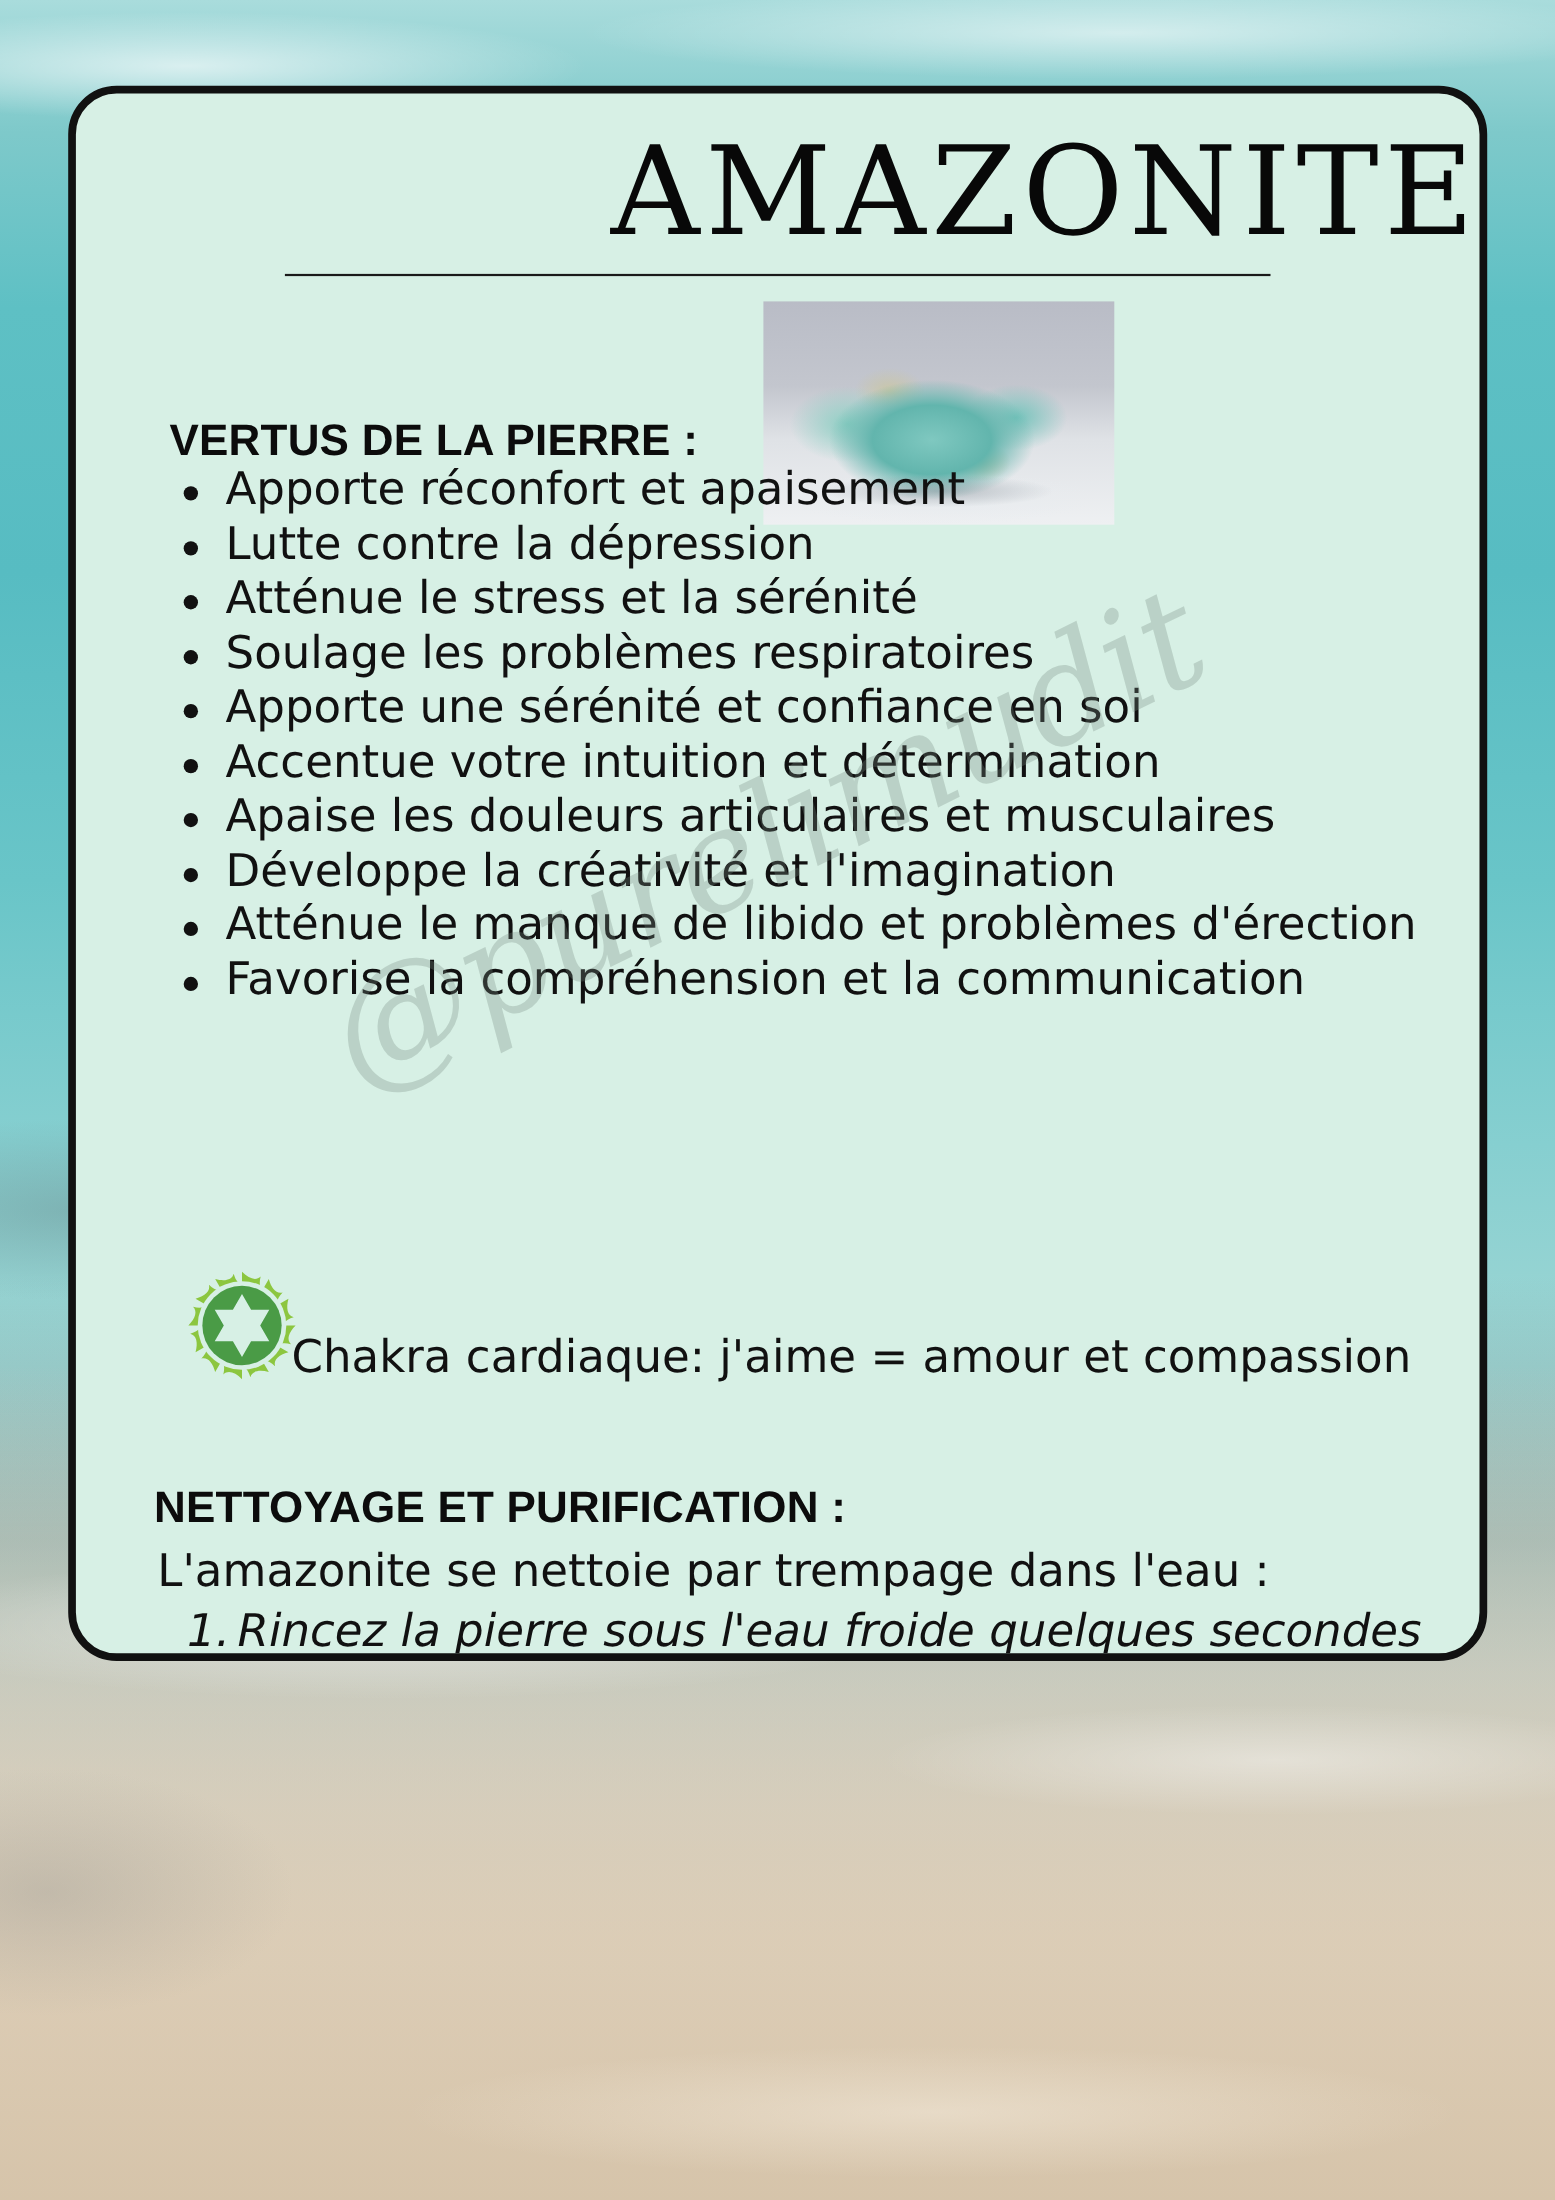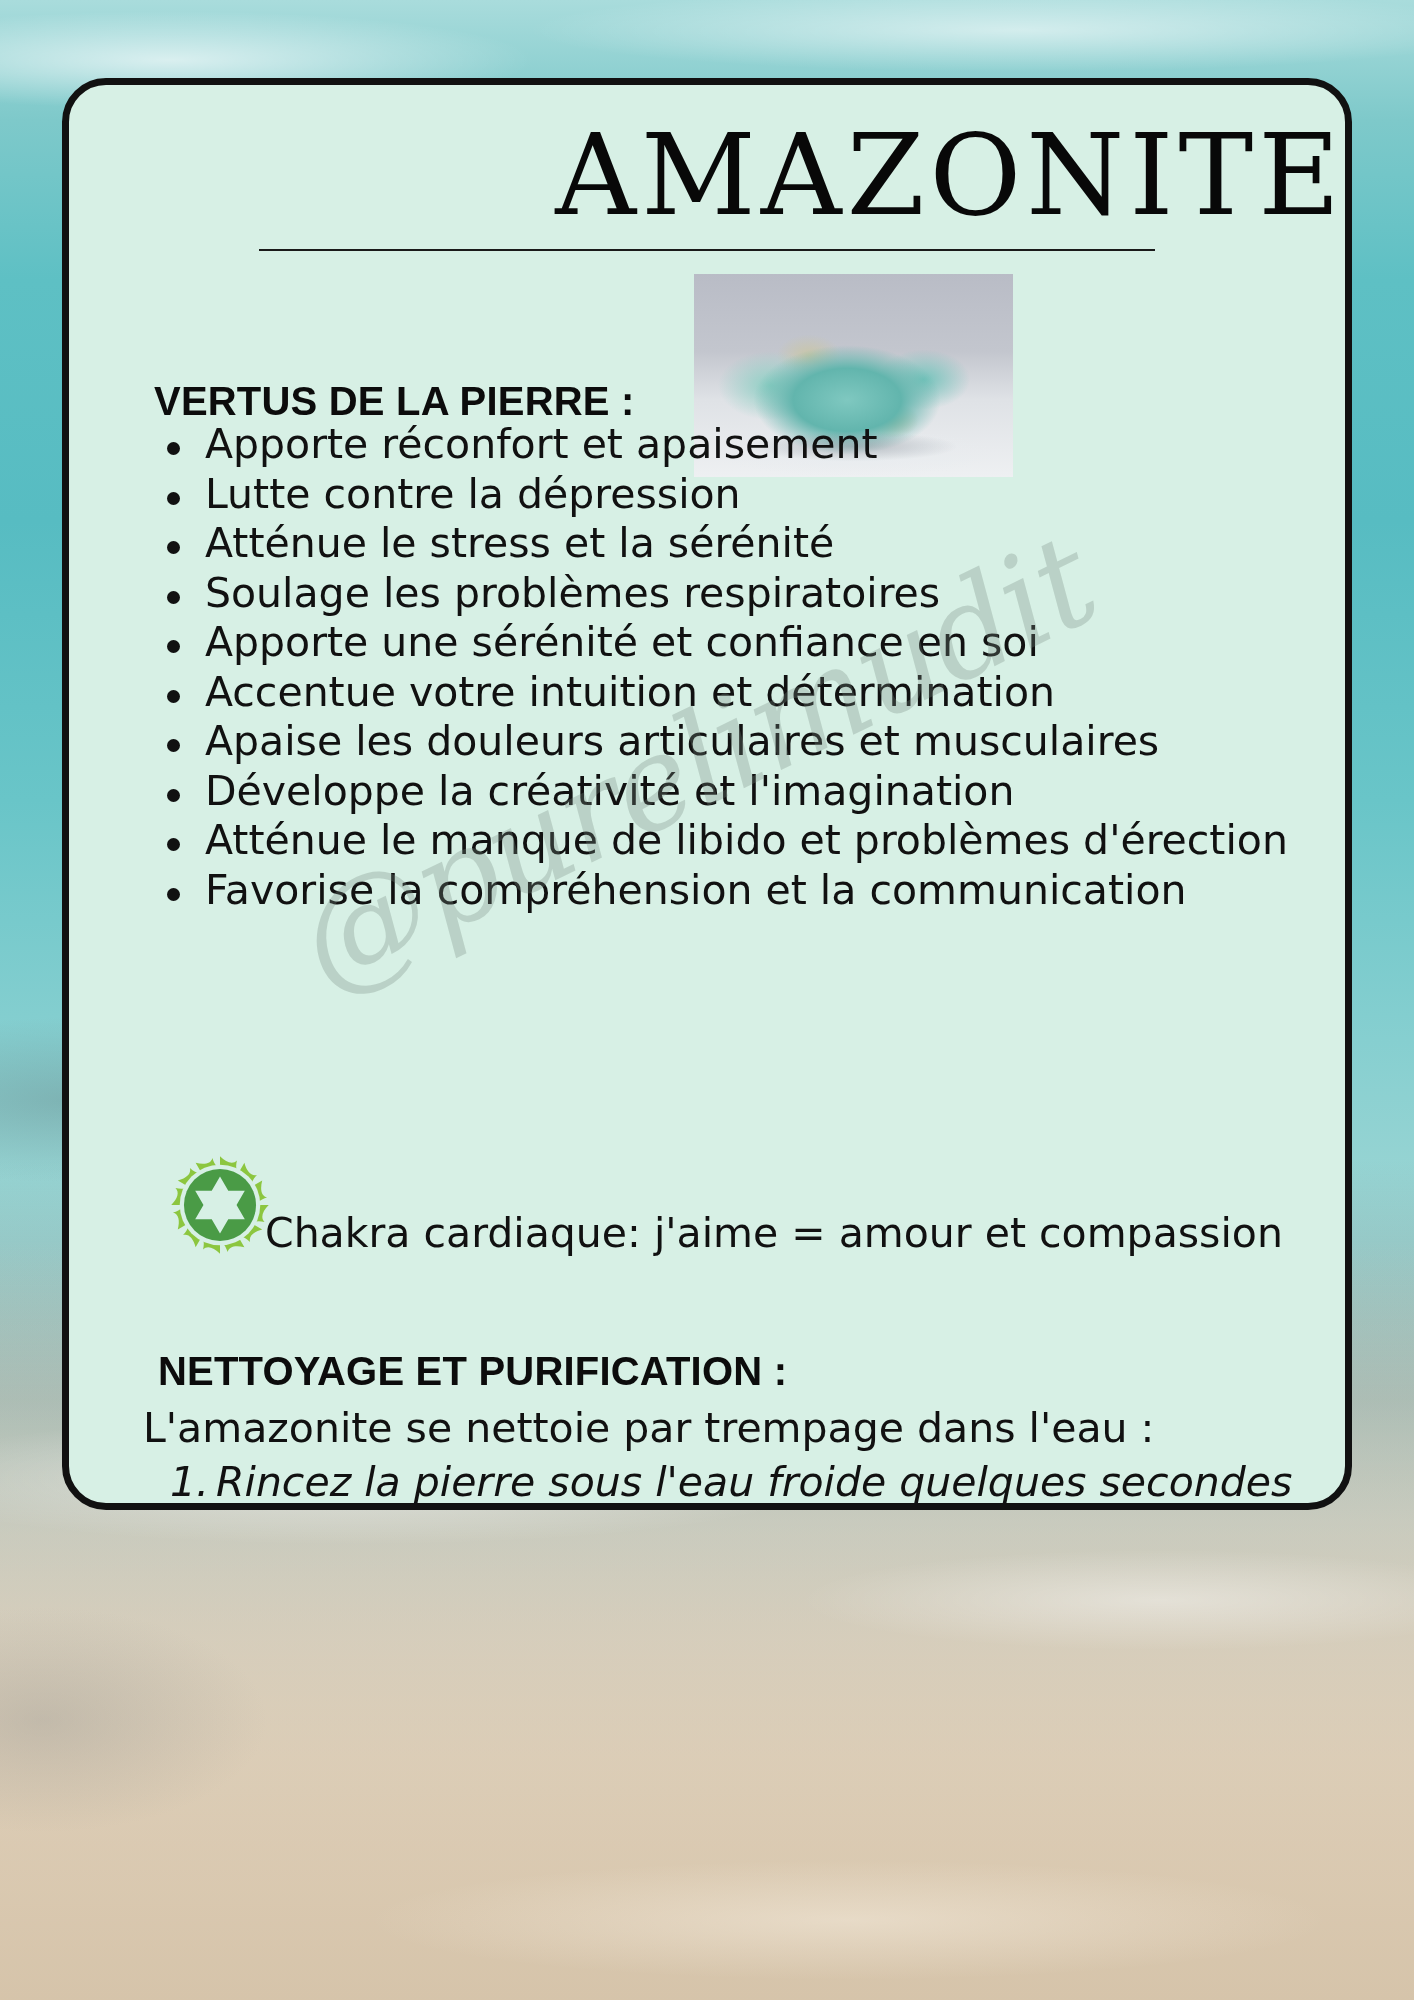--- a/index.html
+++ b/index.html
@@ -204,21 +204,21 @@
   }
   #chakra-text {
     font-size: 41px;
     line-height: 49px;
     color: #111111;
     white-space: nowrap;
   }
 
   #cleaning-head {
     position: absolute;
-    left: 89px;
+    left: 71px;
     top: 1232px;
     text-align: center;
   }
 
   #cleaning-intro {
     position: absolute;
     left: 74px;
     top: 1287px;
     font-size: 41px;
     line-height: 49px;

